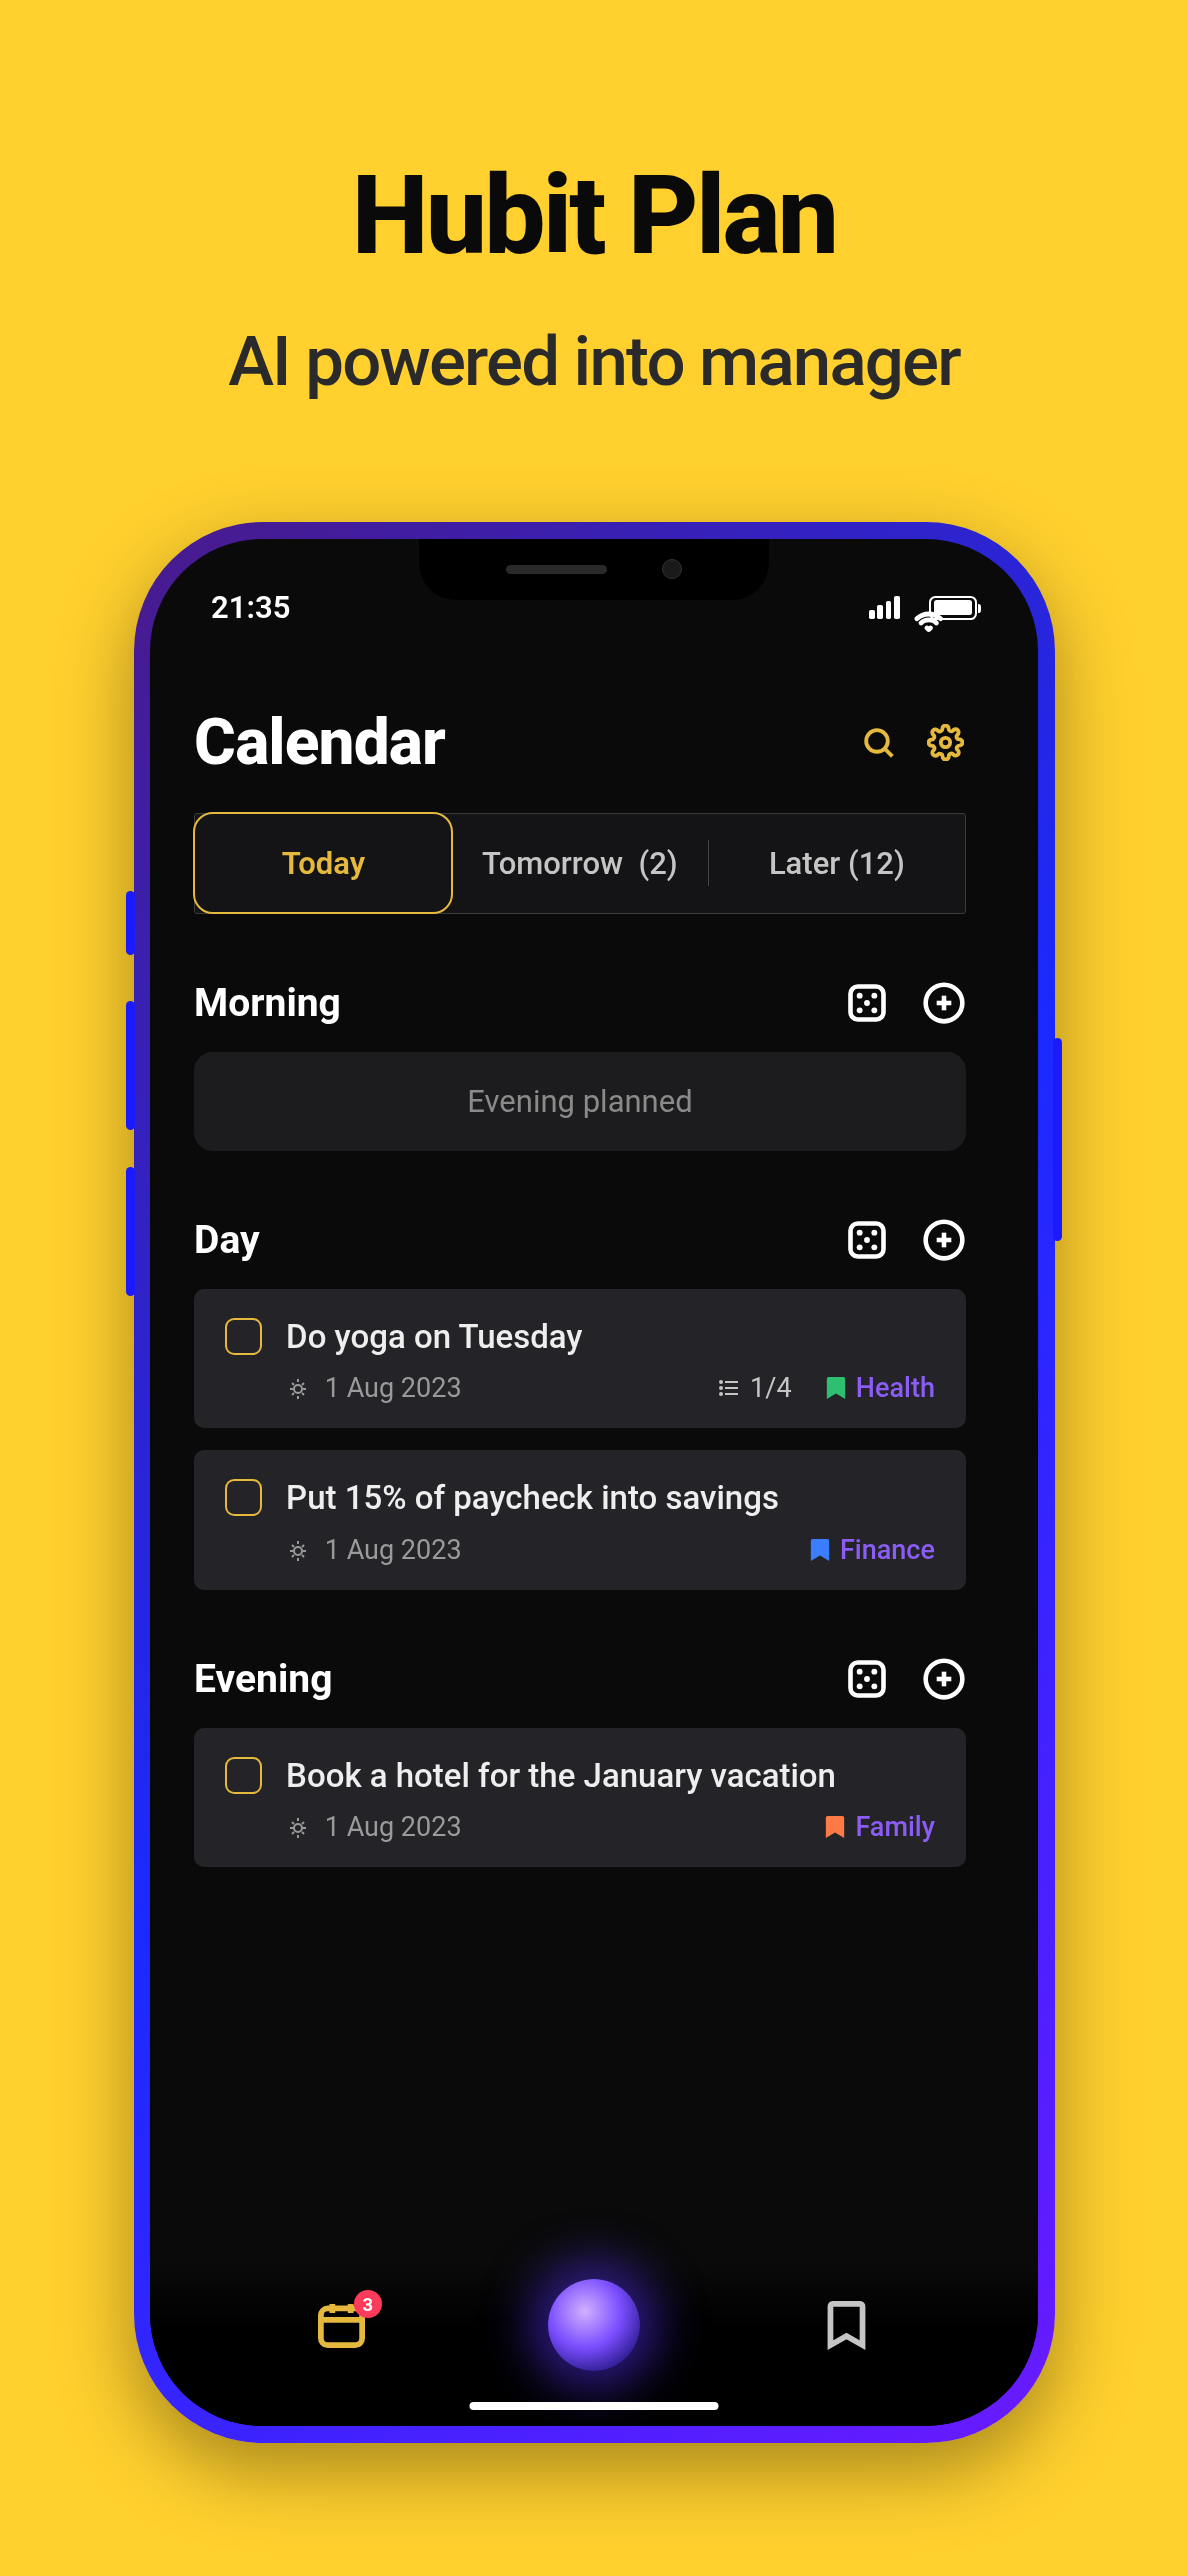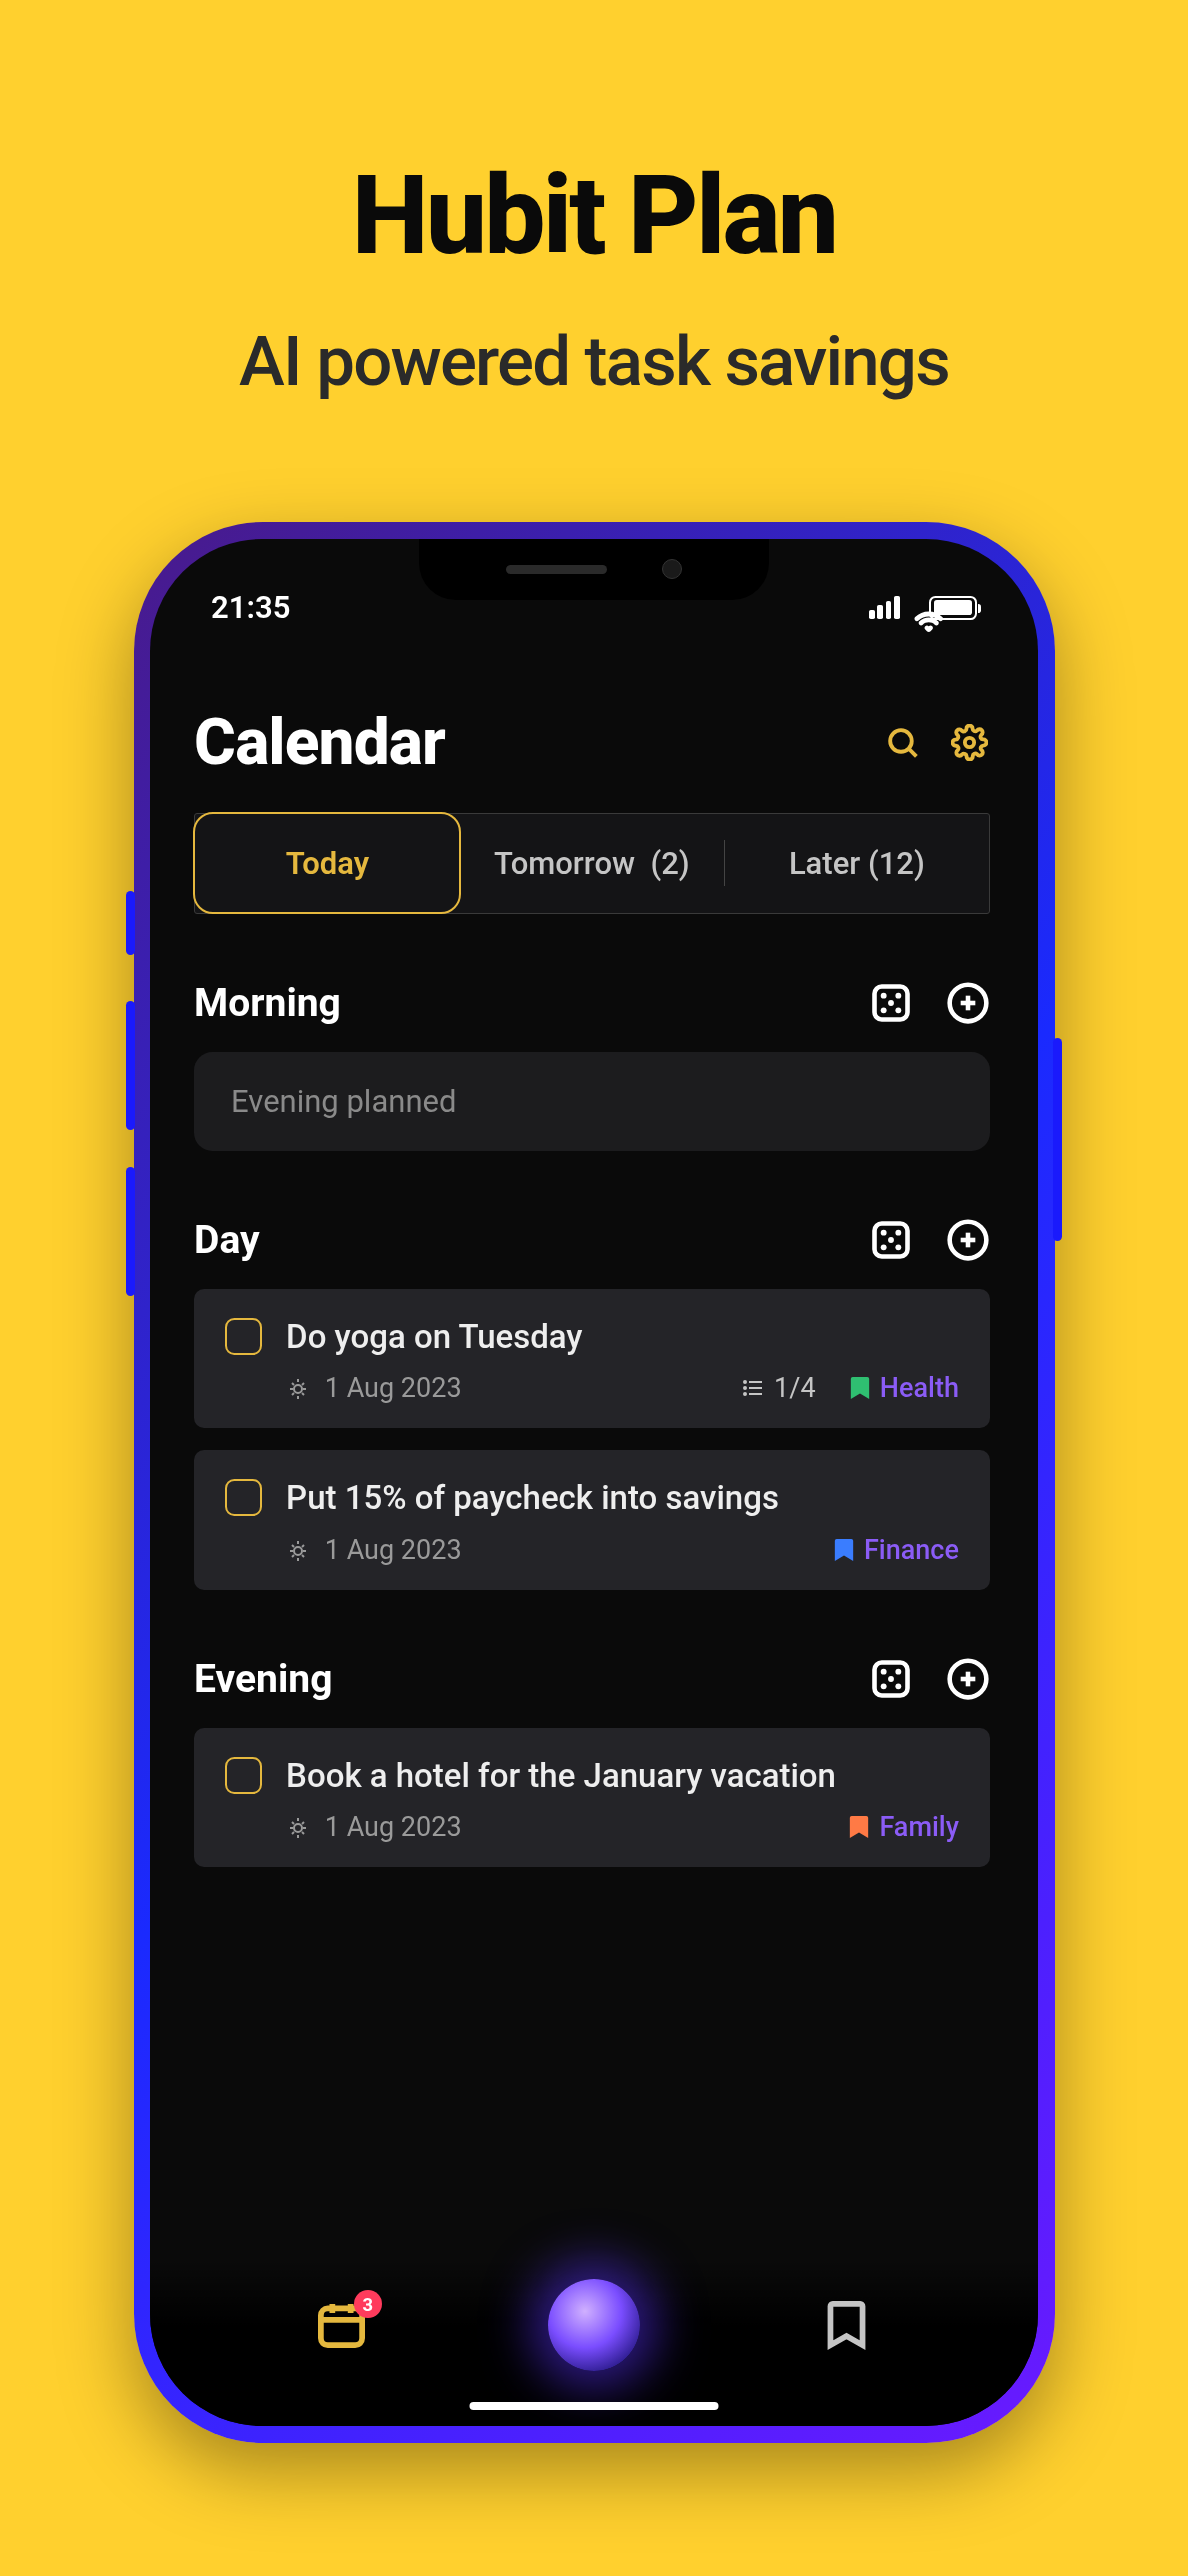--- a/index.html
+++ b/index.html
@@ -81,21 +81,21 @@
   .signal span:nth-child(1){height:9.2px}.signal span:nth-child(2){height:14px}
   .signal span:nth-child(3){height:18.4px}.signal span:nth-child(4){height:23px}
   .wifi { width: 0; height: 0; position: relative; margin: 0 3.7px;}
   .wifi svg { display: block; }
   .battery {
     width: 48px; height: 24px; border: 2.8px solid #fff;
     border-radius: 6.4px; position: relative; padding: 2.8px;
   }
   .battery::after { content:""; position:absolute; right:-6.4px; top:6.4px; width:3.7px; height:9.2px; background:#fff; border-radius:0 2.8px 2.8px 0;}
   .battery-fill { width: 100%; height: 100%; background: #fff; border-radius: 2.8px;}
-  .app-body { padding: 28px 48px 0 44px; }
+  .app-body { padding: 28px 72px 0 44px; text-align: center; }
   .page-header {
     display:flex; align-items:center; justify-content:space-between;
     margin-top: 37px; margin-bottom: 33px;
   }
   .page-title { font-size: 64px; font-weight: 800; letter-spacing: -0.9px; }
   .header-actions { display:flex; gap: 26px; align-items:center; }
   .icon-btn { width: 41px; height: 41px; display:flex; align-items:center; justify-content:center; color:#E5B83E; cursor:pointer;}
   .icon-btn svg { width: 37px; height: 37px; stroke: currentColor; fill: none; stroke-width: 2.5; }
 
   .tabs {
@@ -176,21 +176,21 @@
   }
   .home-ind {
     position:absolute; bottom:16.6px; left:50%; transform:translateX(-50%);
     width:249px; height:8.3px; background:#fff; border-radius:5.5px;
   }
 </style>
 </head>
 <body>
 
 <div class="promo-title">Hubit Plan</div>
-<div class="promo-subtitle">AI powered task savings</div>
+<div class="promo-subtitle">AI powered into manager</div>
 
 <div class="phone">
   <div class="phone-btn pb-left1"></div>
   <div class="phone-btn pb-left2"></div>
   <div class="phone-btn pb-left3"></div>
   <div class="phone-btn pb-right"></div>
 
   <div class="screen">
     <div class="notch">
       <div class="speaker"></div>

